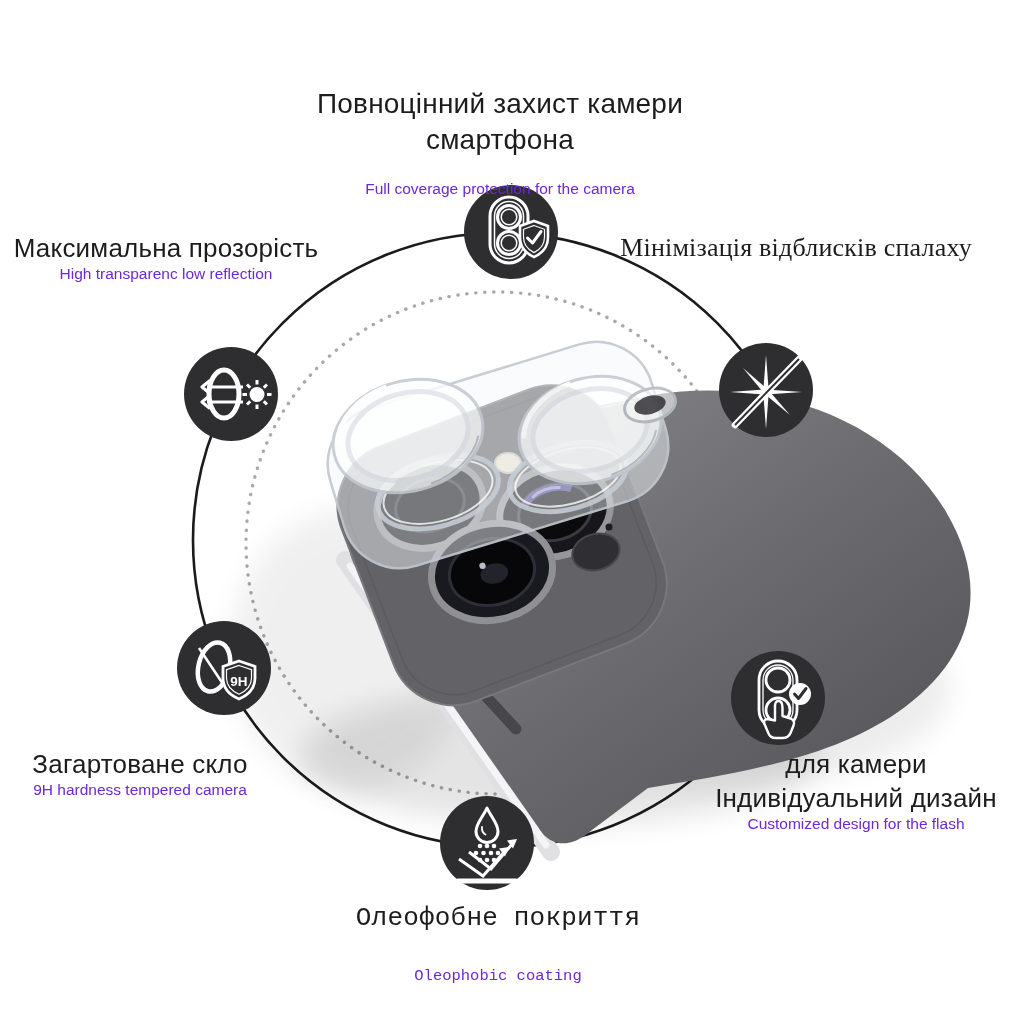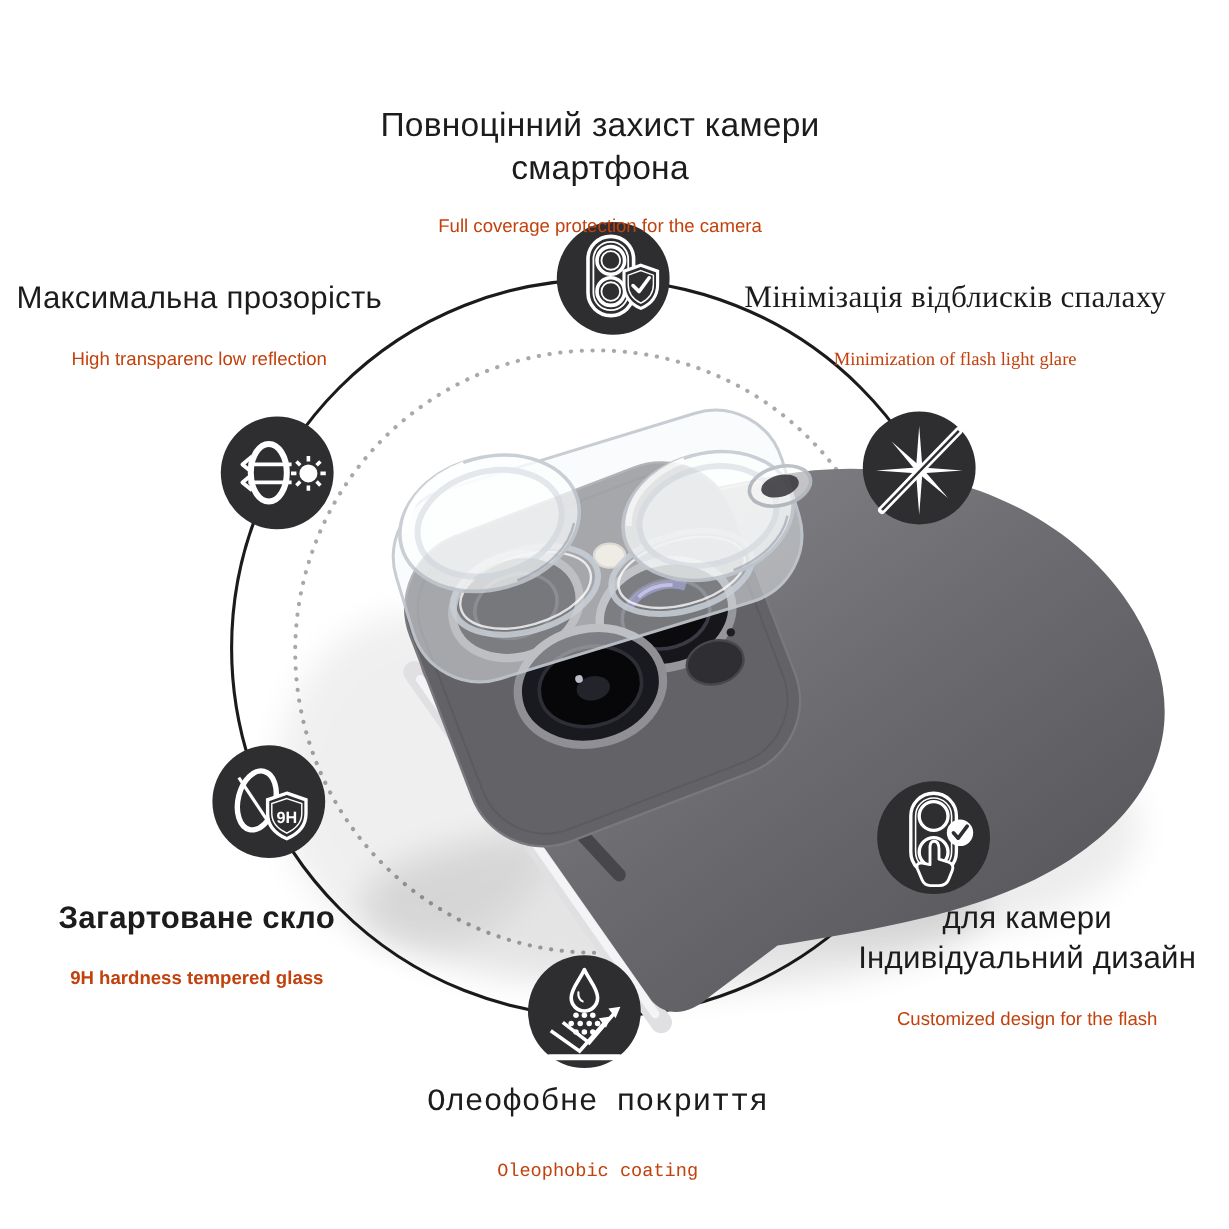--- a/index.html
+++ b/index.html
@@ -10,22 +10,22 @@
     color:#1c1c1c;
   }
   #scene{position:absolute;left:0;top:0;z-index:1;}
   .icon-badge{position:absolute;width:96px;height:96px;z-index:3;}
   .icon-badge svg{display:block;width:96px;height:96px;}
   .icon-bg{fill:#2e2e31;}
   .iw{stroke:#ffffff;fill:none;}
   .text-block{position:absolute;z-index:4;text-align:center;transform:translateX(-50%);white-space:nowrap;}
   .uk-title{font-size:28px;line-height:36px;color:#1c1c1c;letter-spacing:.2px;}
   .uk-title.side{font-size:26px;line-height:34px;}
-  .en-sub{font-size:15.5px;color:#c2410c;}
-  .mt26{margin-top:26px;} .mt22{margin-top:22px;} .mt20{margin-top:32px;}
+  .en-sub{font-size:15.5px;color:#6d28d9;}
+  .mt26{} .mt22{margin-top:22px;} .mt20{margin-top:32px;}
   .badge-9h-text{font-family:"Liberation Sans","DejaVu Sans",sans-serif;font-weight:bold;font-size:13.5px;fill:#ffffff;}
 </style>
 </head>
 <body>
 
 <div class="stage">
 
   <svg id="scene" width="1024" height="1024" viewBox="0 0 1024 1024">
     <defs>
       <linearGradient id="bodyGrad" x1="0" y1="0" x2="1" y2="1">
@@ -246,26 +246,25 @@
     <div class="en-sub mt22">Full coverage protection for the camera</div>
   </div>
 
   <div class="text-block" style="left:166px;top:231px;">
     <div class="uk-title side">Максимальна прозорість</div>
     <div class="en-sub mt26">High transparenc low reflection</div>
   </div>
 
   <div class="text-block" style="left:796px;top:231px;font-family:Liberation Serif, serif;">
     <div class="uk-title side">Мінімізація відблисків спалаху</div>
-    <div class="en-sub mt26">Minimization of flash light glare</div>
-  </div>
-
-  <div class="text-block" style="left:164px;top:747px;font-weight:bold;">
+  </div>
+
+  <div class="text-block" style="left:140px;top:747px;">
     <div class="uk-title side">Загартоване скло</div>
-    <div class="en-sub mt26">9H hardness tempered glass</div>
+    <div class="en-sub mt26">9H hardness tempered camera</div>
   </div>
 
   <div class="text-block" style="left:856px;top:747px;">
     <div class="uk-title side">для камери</div>
     <div class="uk-title side">Індивідуальний дизайн</div>
     <div class="en-sub mt26">Customized design for the flash</div>
   </div>
 
   <div class="text-block" style="left:498px;top:901px;font-family:Liberation Mono, monospace;">
     <div class="uk-title side">Олеофобне покриття</div>

